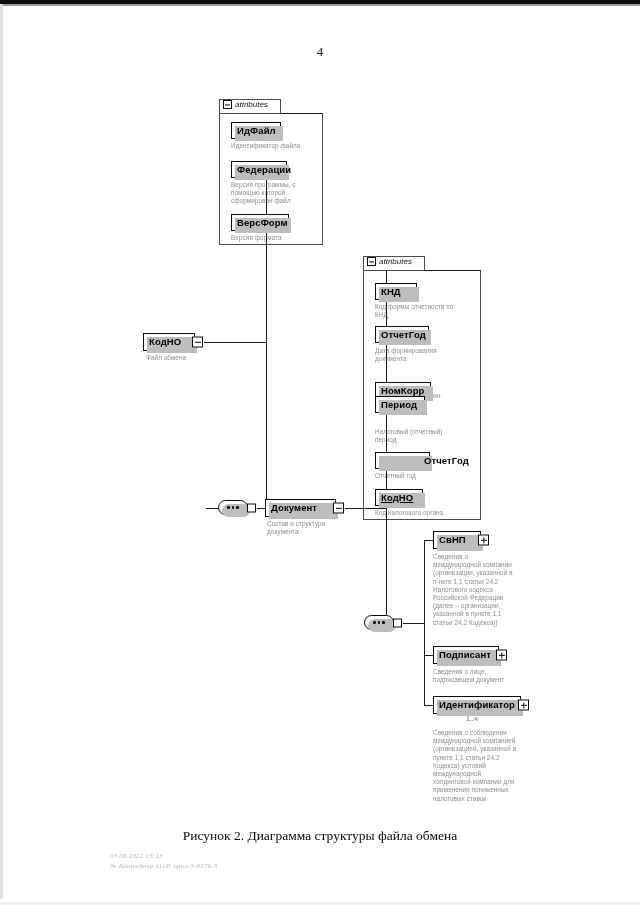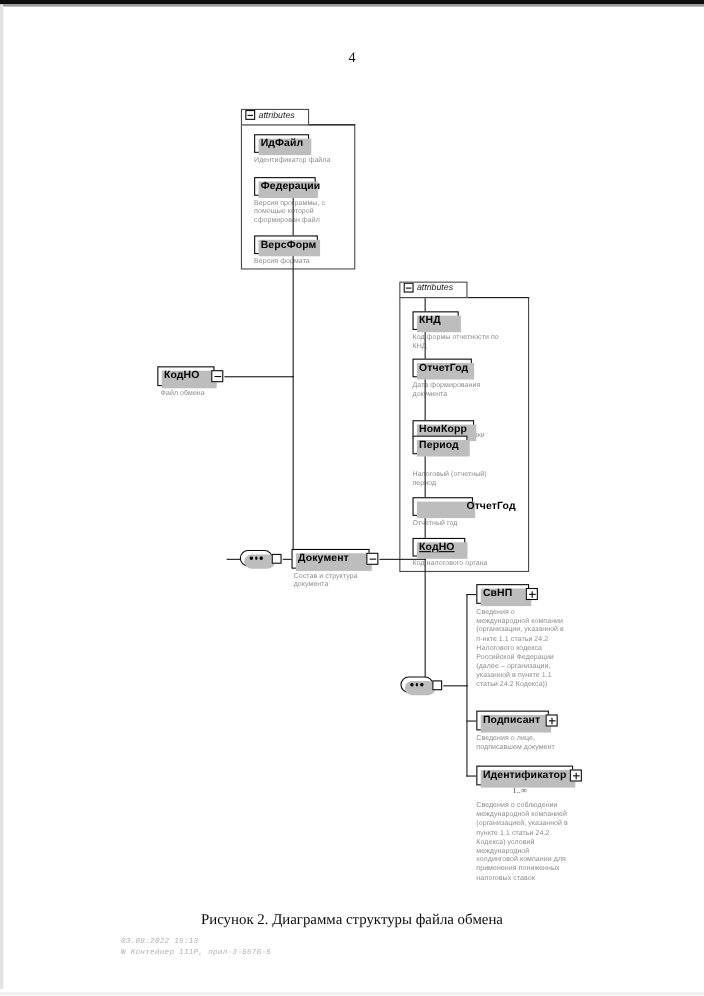--- a/index.html
+++ b/index.html
@@ -233,21 +233,21 @@
     text-align: center;
     font-family: "Liberation Serif", serif;
     font-size: 13.5px;
     color: #0a0a0a;
   }
 
   
   #footer-stamp {
     position: absolute;
     left: 110px; top: 852px;
-    font-family: Liberation Mono, monospace;
+    font-family: Liberation Serif, serif;
     font-style: italic;
     font-size: 7px;
     line-height: 9.5px;
     color: #b4b4b4;
     white-space: pre-line;
     letter-spacing: .2px;
   }
 </style>
 </head>
 <body>

